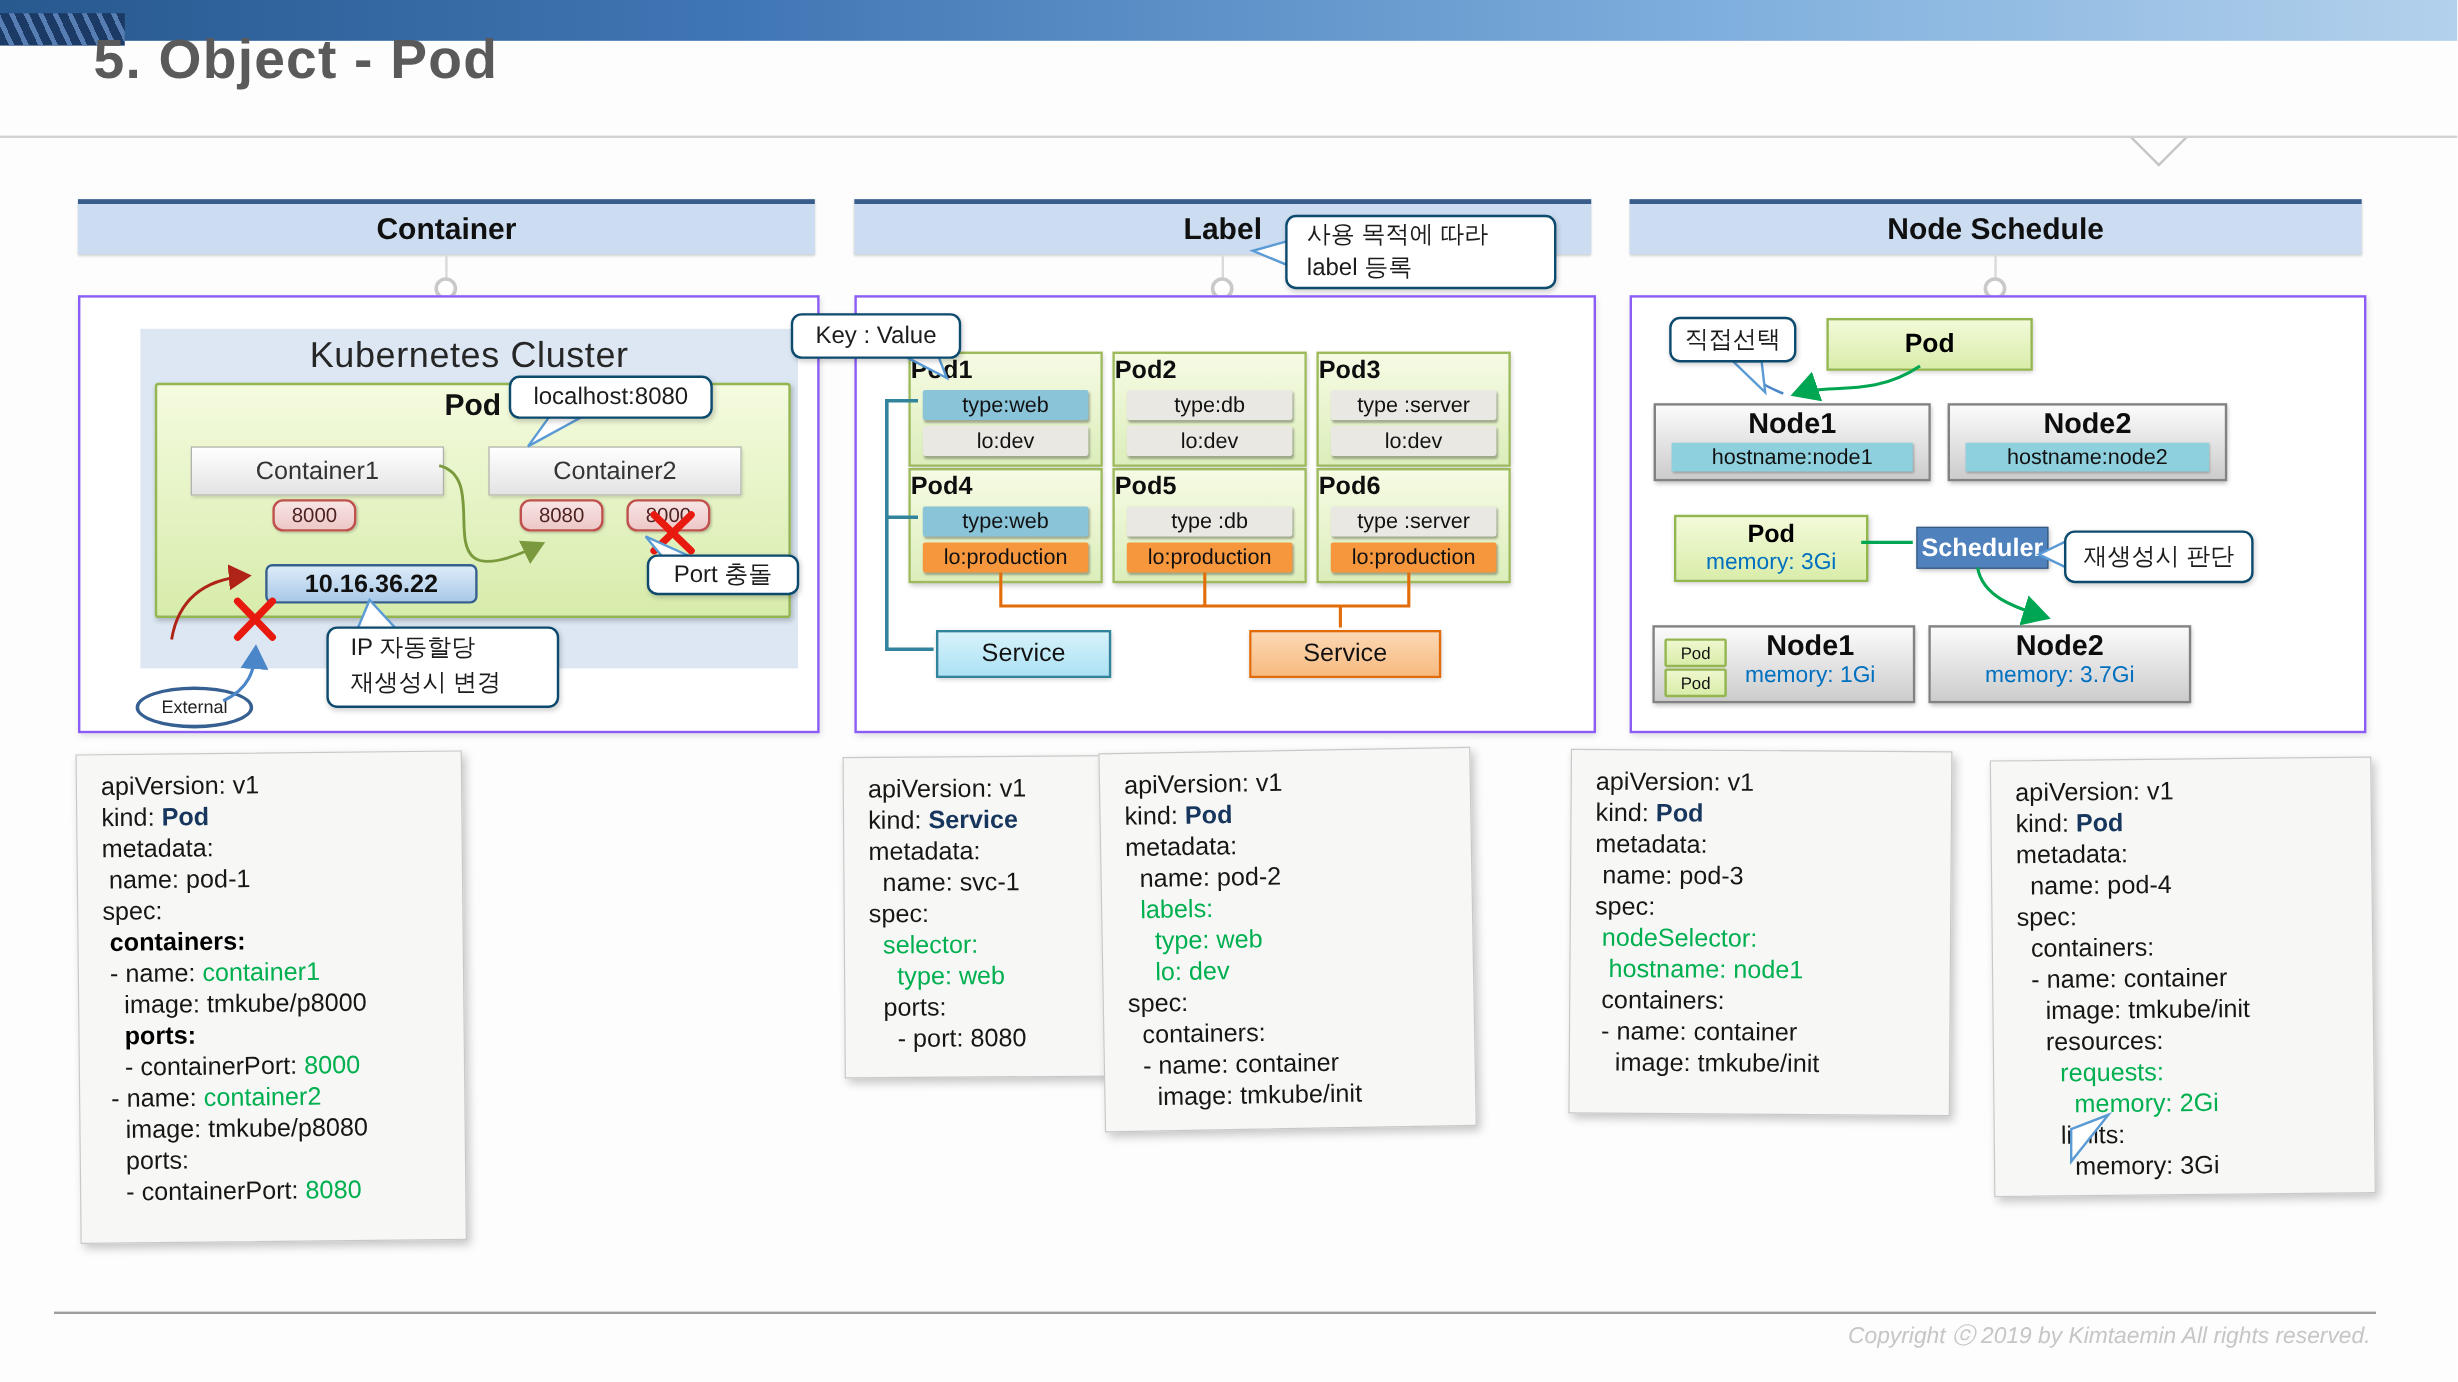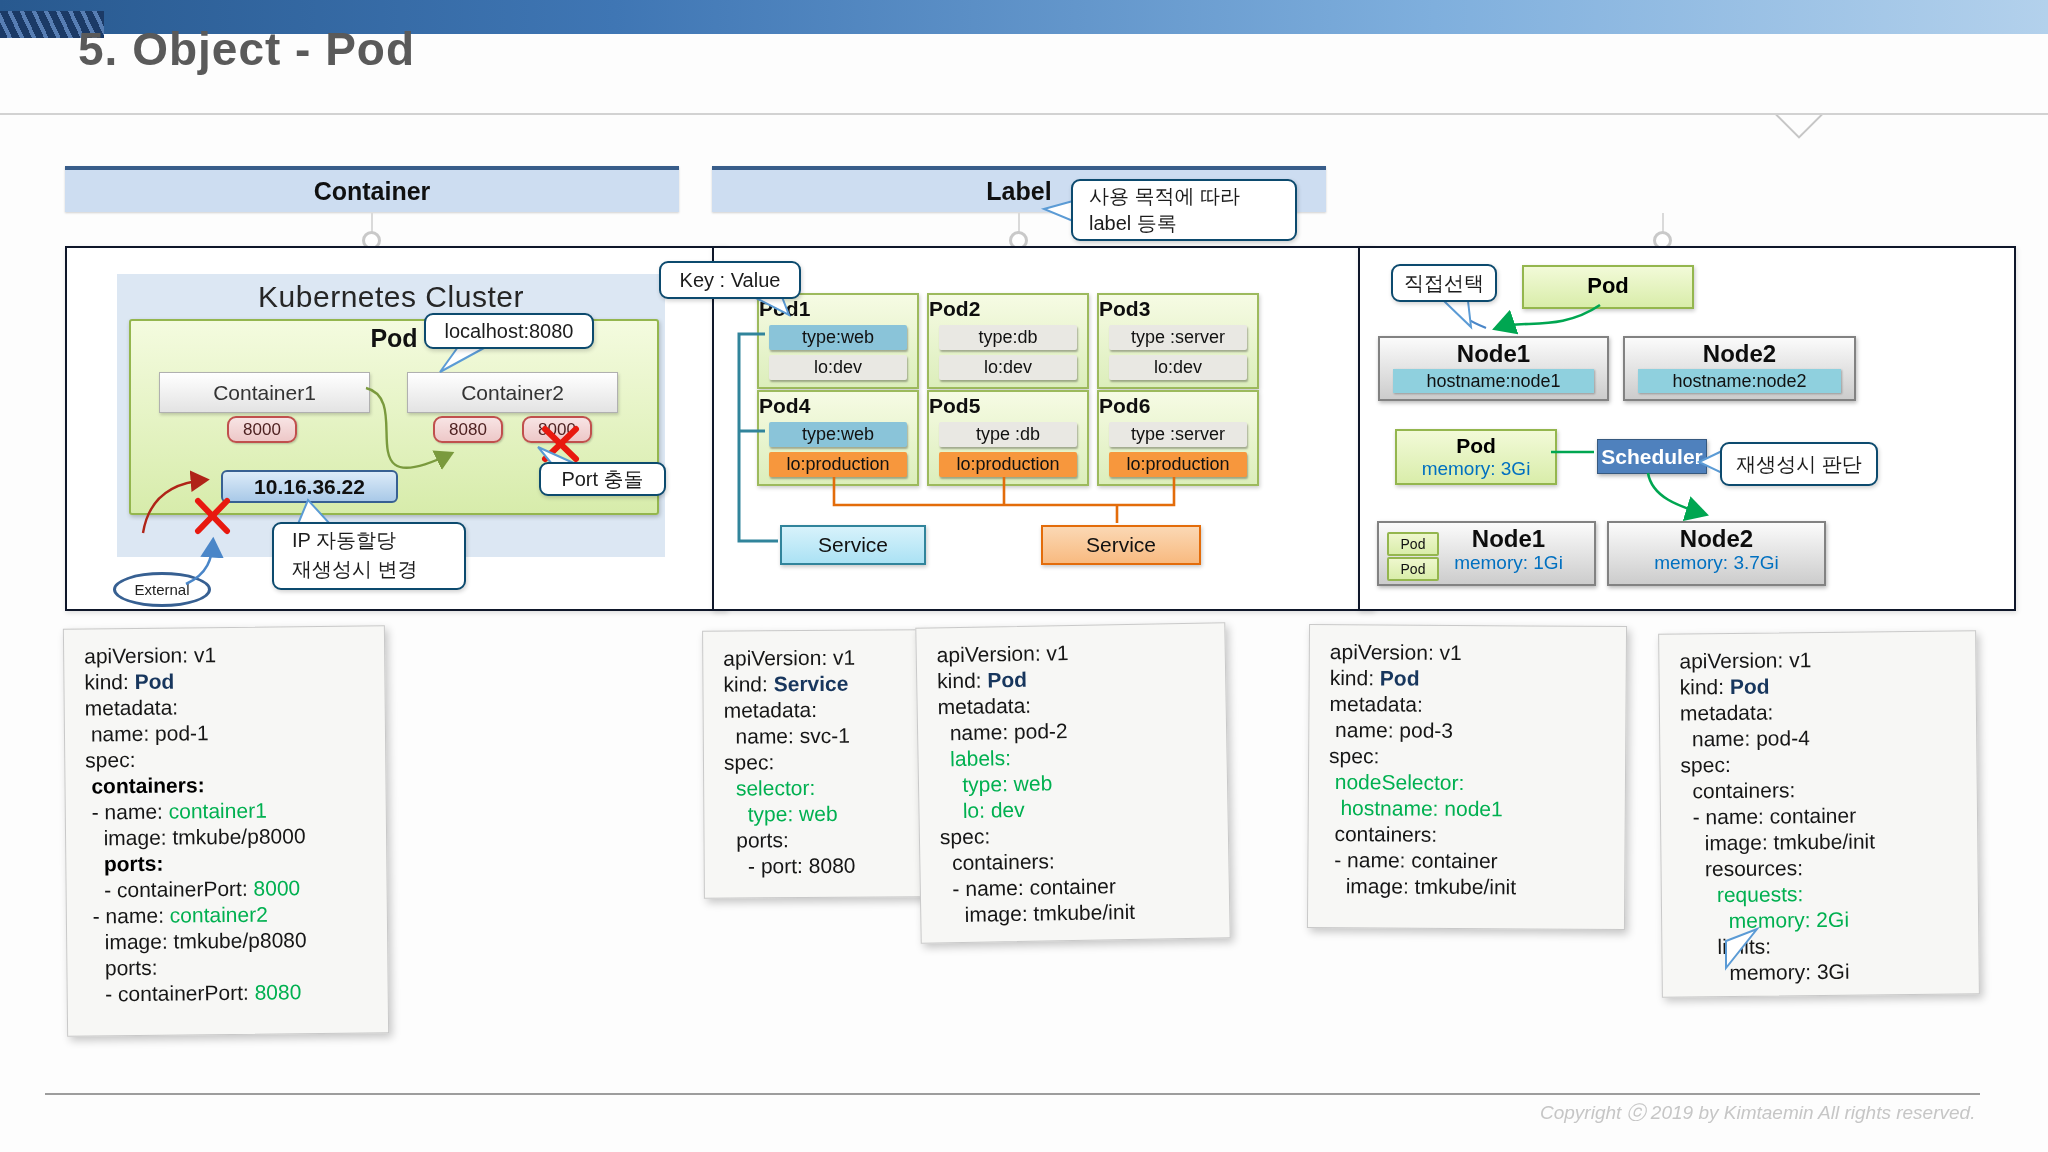--- a/index.html
+++ b/index.html
@@ -11,21 +11,21 @@
   .logo{left:0;top:11px;width:104px;height:27px;background:#1b3a66;background-image:repeating-linear-gradient(65deg,rgba(98,138,193,0) 0 7px,rgba(98,138,193,.85) 7px 11px);}
   .pagetitle{left:78px;top:22px;font-size:46px;font-weight:bold;color:#5a5a5a;letter-spacing:1px;}
   .titlerule{left:0;top:113px;width:2048px;height:2px;background:#d2d2d2;}
   .chevwrap{left:1766px;top:115px;width:64px;height:26px;overflow:hidden;}
   .chev{position:absolute;left:14px;top:-22px;width:34px;height:34px;transform:rotate(45deg);background:#fdfdfd;border:2px solid #c6c6c6;}
 
   
   .hdr{top:166px;height:42px;background:#cdddf1;border-top:4px solid #385d8a;font-size:25px;font-weight:bold;color:#101010;text-align:center;line-height:42px;box-shadow:0 1px 2px rgba(0,0,0,.18);}
   .connline{top:213px;width:2px;height:22px;background:#dadada;}
   .conncirc{top:231px;width:13px;height:13px;border:3px solid #c9c9c9;border-radius:50%;background:#fff;}
-  .panel{top:246px;height:361px;background:#ffffff;border:2px solid #0f172a;box-shadow:1px 2px 5px rgba(0,0,0,.12);padding-left:44px;}
+  .panel{top:246px;height:361px;background:#ffffff;border:2px solid #8b5cf6;box-shadow:1px 2px 5px rgba(0,0,0,.12);}
 
   
   .cluster{background:#dce7f3;}
   .clustertitle{width:100%;text-align:center;font-size:30px;color:#262626;letter-spacing:.5px;}
   .podbig{background:linear-gradient(180deg,#f4fbdf 0%,#d7ecab 100%);border:2px solid #94b64e;border-radius:3px;box-shadow:1px 2px 4px rgba(0,0,0,.22);}
   .podbiglabel{width:100%;text-align:center;font-weight:bold;font-size:25px;color:#111;}
   .cbox{background:linear-gradient(180deg,#ffffff 0%,#e3e3e3 100%);border:1px solid #b0b0b0;font-size:21px;color:#333;text-align:center;box-shadow:1px 2px 3px rgba(0,0,0,.18);}
   .port{width:66px;height:23px;border:2px solid #c0504d;border-radius:9px;background:linear-gradient(180deg,#f8e4e4,#edc8c8);font-size:17px;color:#4f2222;text-align:center;line-height:23px;box-shadow:1px 1px 2px rgba(0,0,0,.2);}
   .ipbox{background:linear-gradient(180deg,#dcebf8,#a9c9e8);border:2px solid #376092;border-radius:6px;font-weight:bold;font-size:21px;text-align:center;line-height:29px;color:#101010;}
   .ellipse{border:3px solid #376092;border-radius:50%;background:#fff;font-size:15px;color:#222;text-align:center;}
@@ -78,20 +78,21 @@
   <div class="abs topbar"></div>
   <div class="abs logo"></div>
   <div class="abs pagetitle">5. Object - Pod</div>
   <div class="abs titlerule"></div>
   <div class="abs chevwrap">
       <div class="chev"></div>
     </div>
 
   <div class="abs hdr" style="left:65px;width:614px;">Container</div>
   <div class="abs hdr" style="left:712px;width:614px;">Label</div>
+  <div class="abs hdr" style="left:1358px;width:610px;">Node Schedule</div>
 
   <div class="abs connline" style="left:371px;"></div>
   <div class="abs connline" style="left:1018px;"></div>
   <div class="abs connline" style="left:1662px;"></div>
   <div class="abs conncirc" style="left:362px;"></div>
   <div class="abs conncirc" style="left:1009px;"></div>
   <div class="abs conncirc" style="left:1653px;"></div>
 
   <div class="abs panel" style="left:65px;width:614px;">
     <div class="abs cluster" style="left:50px;top:26px;width:548px;height:283px;">

